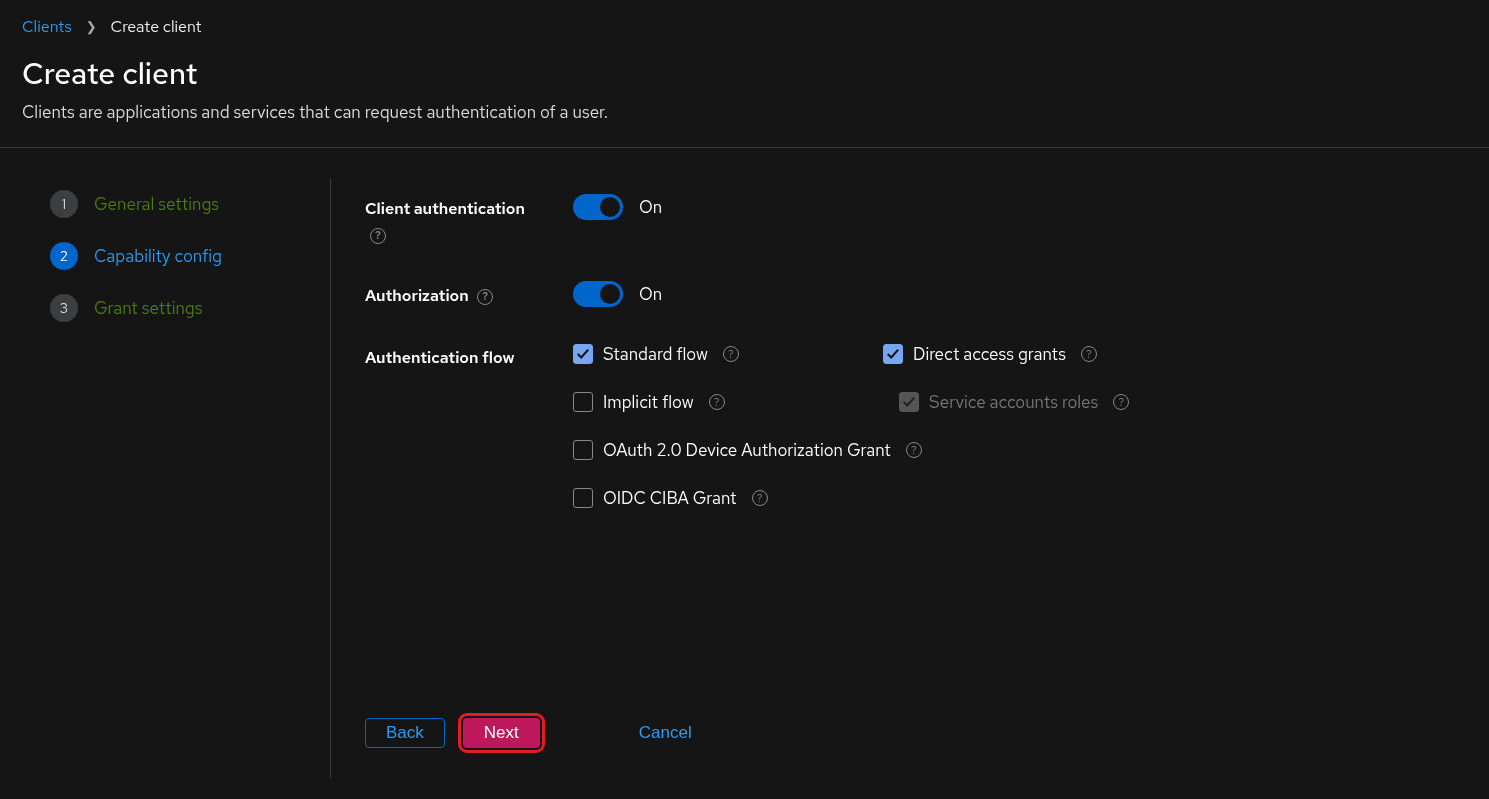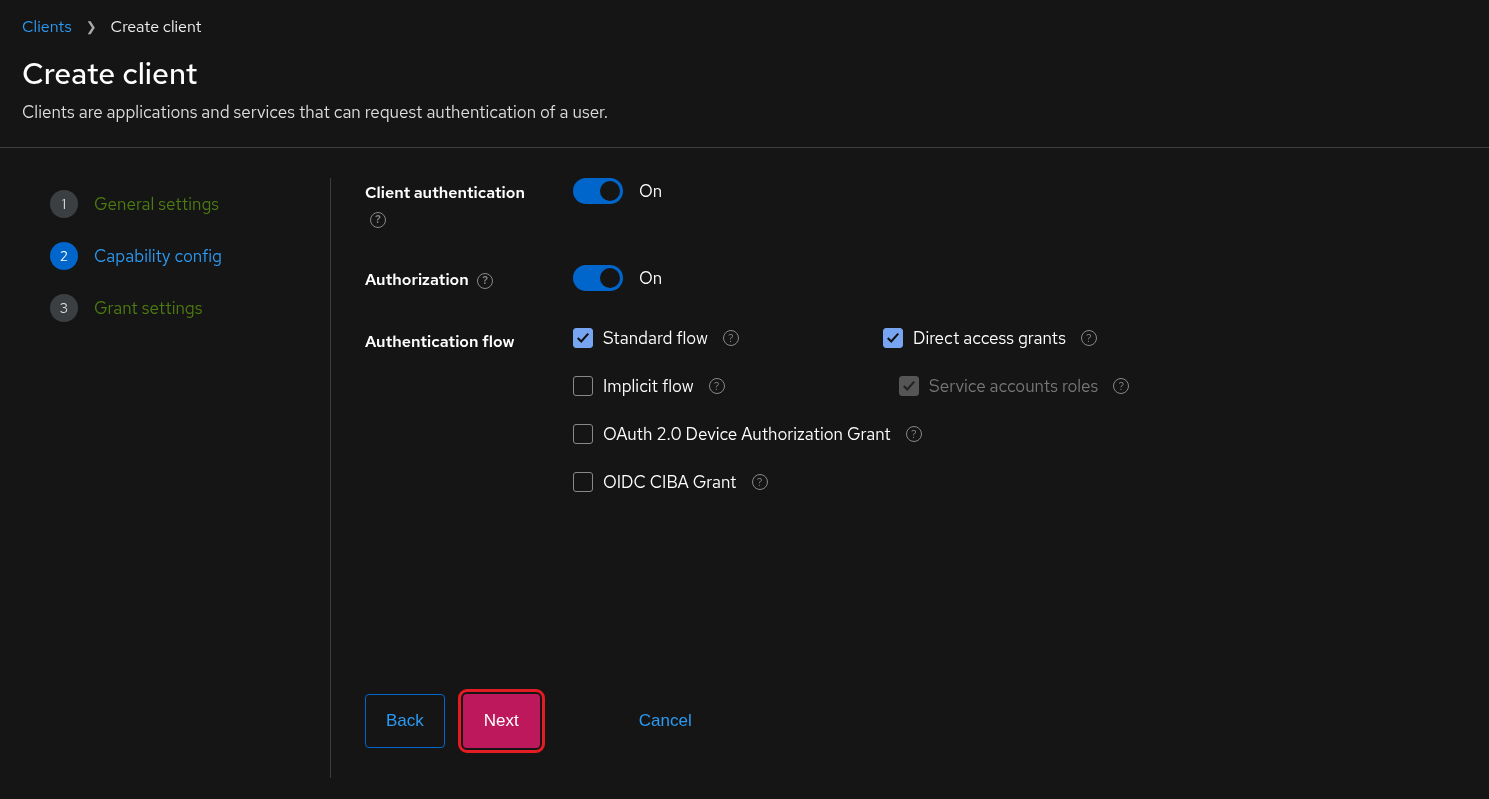--- a/index.html
+++ b/index.html
@@ -80,20 +80,21 @@
   .wizard-nav li.active .step-label { color: #2b9af3; }
   .step-label { color: #4d7c0f; }
 
   
   .form-area {
     flex: 1;
     padding-left: 34px;
     padding-right: 40px;
     display: flex;
     flex-direction: column;
+    margin-top: 16px;
   }
   .form-content { flex: 1; }
   .form-row {
     display: flex;
     align-items: flex-start;
     margin-bottom: 34px;
   }
   .form-label-col {
     width: 208px;
     flex-shrink: 0;
@@ -169,21 +170,21 @@
   .cb-item.disabled .checkbox.checked svg { display:block; }
 
   
   .footer {
     padding: 24px 0 30px;
     display: flex;
     gap: 18px;
     align-items: center;
   }
   .btn {
-    padding: 16px 20px;
+    padding: 4px 20px;
     font-size: 17px;
     border-radius: 4px;
     cursor: pointer;
     border: 1px solid transparent;
     background: transparent;
   }
   .btn-secondary {
     border: 1px solid #0066cc;
     color: #2b9af3;
   }

